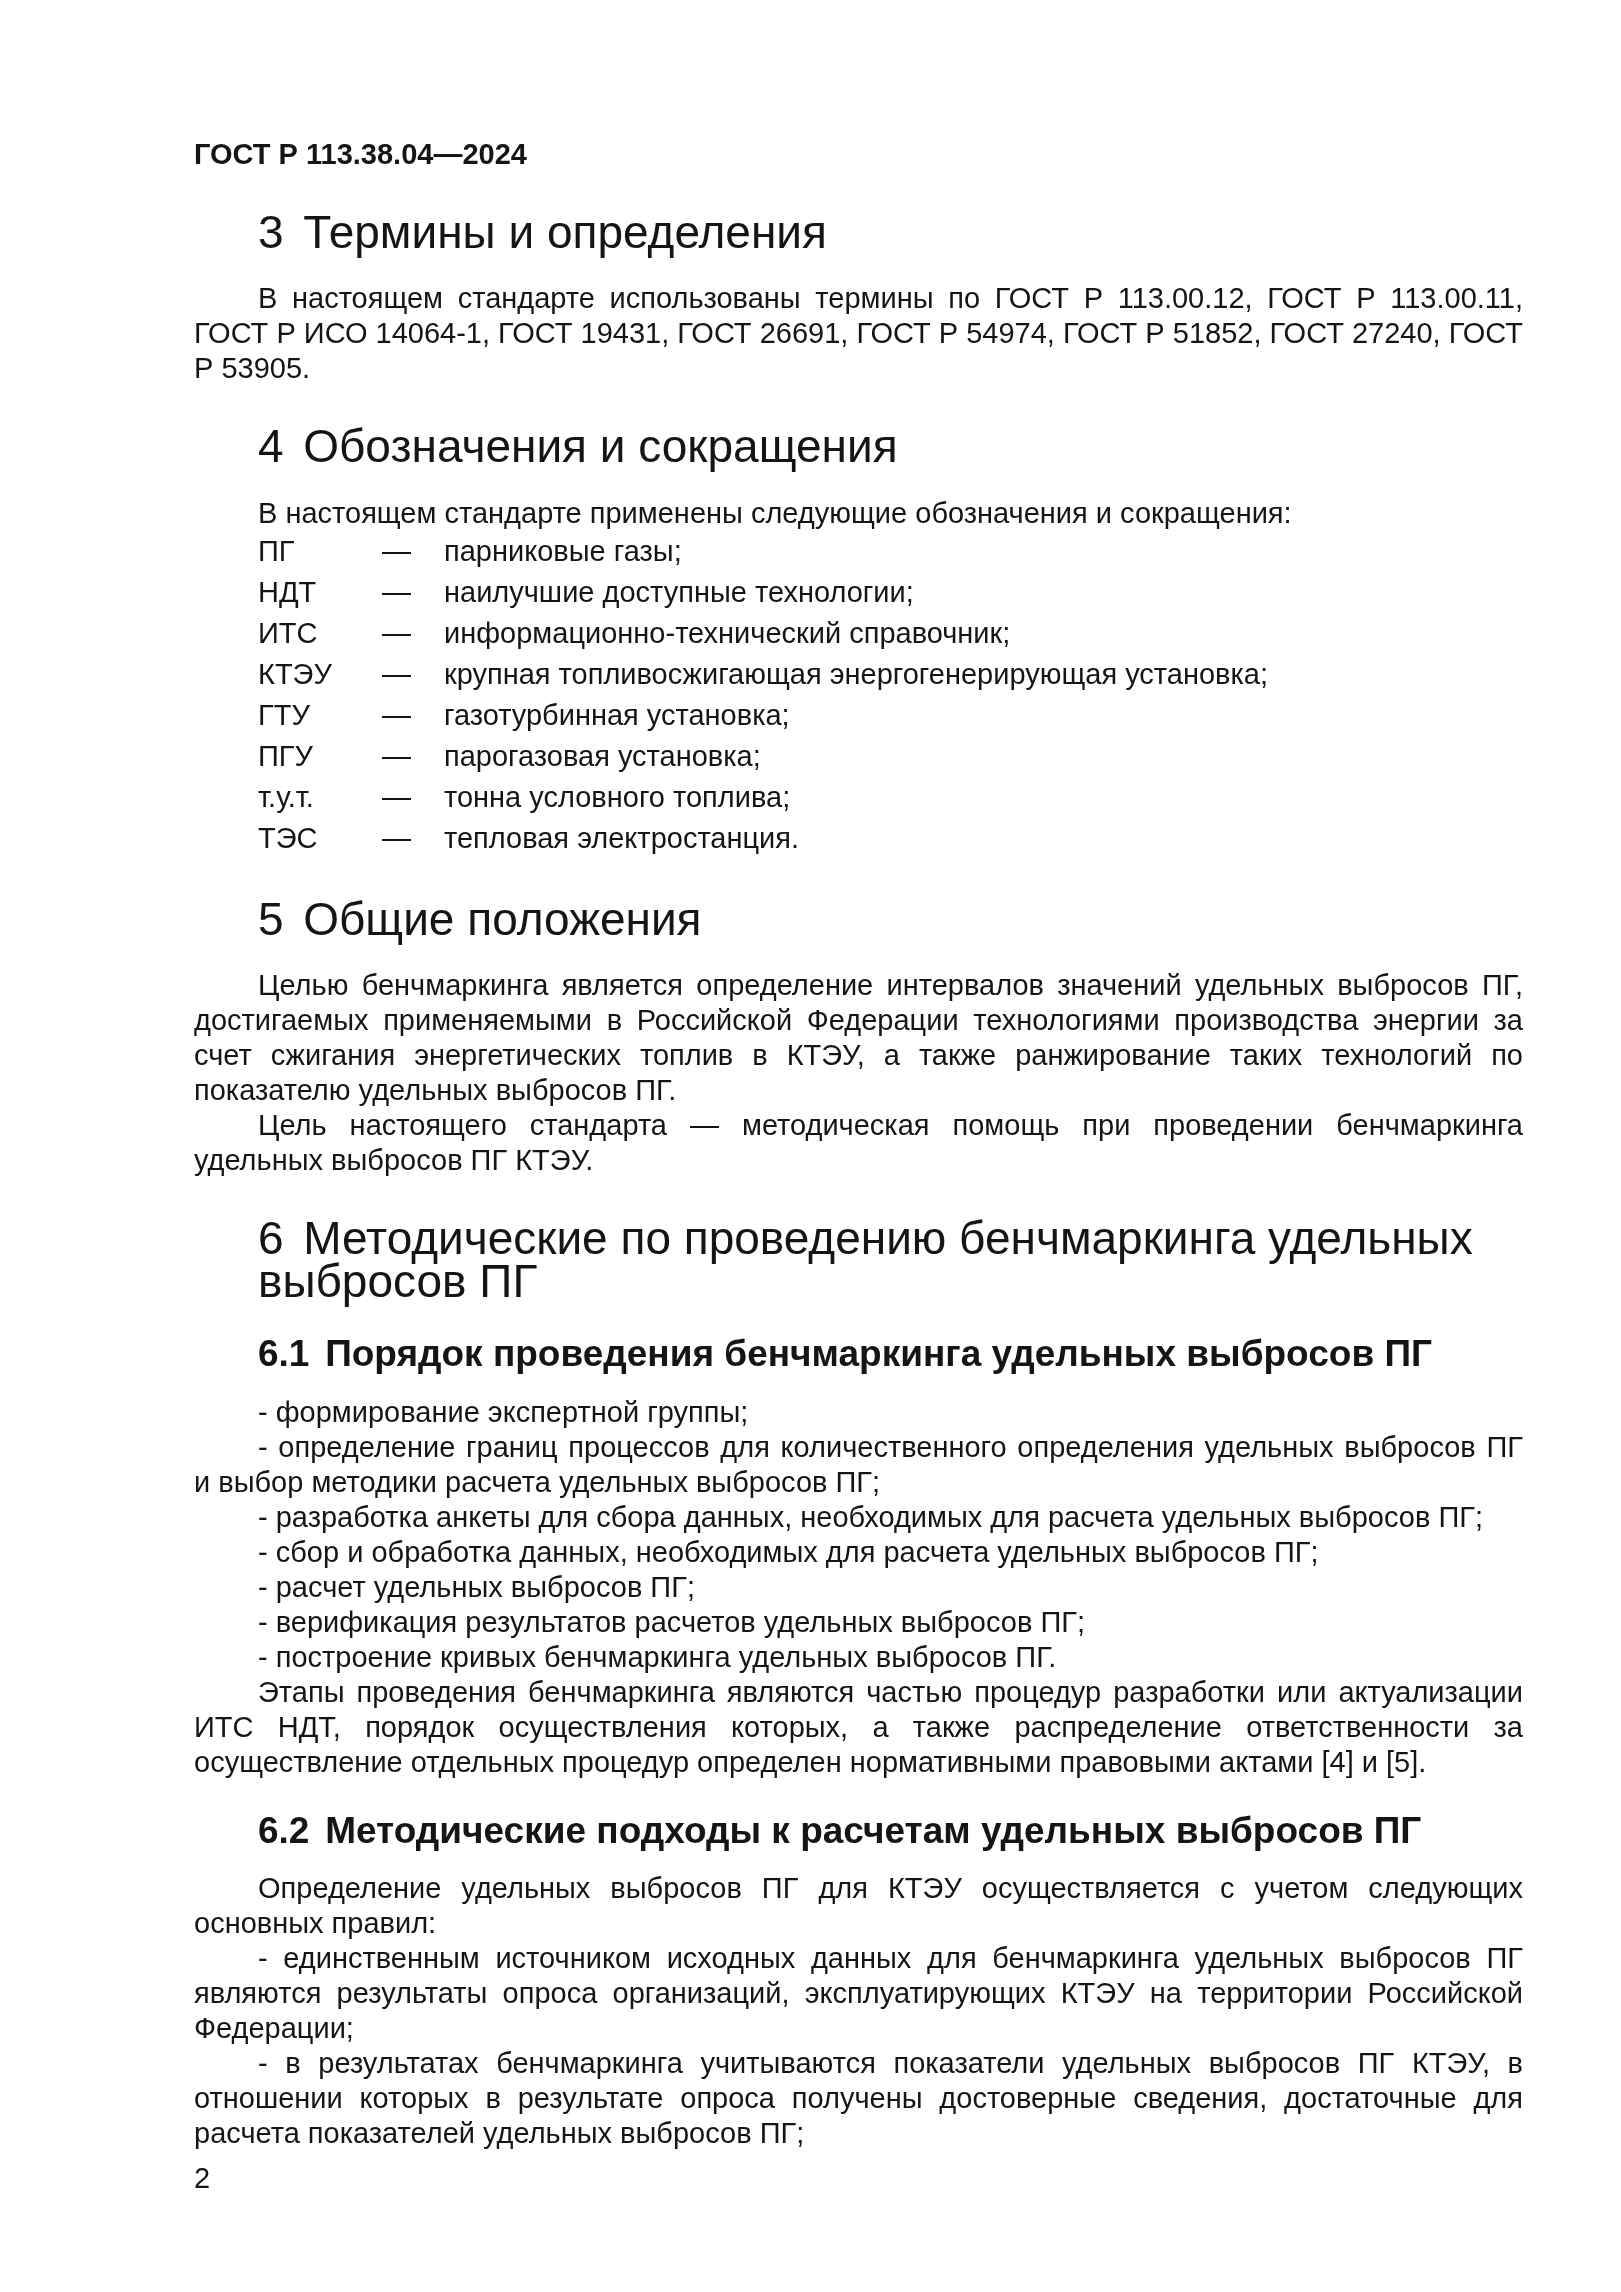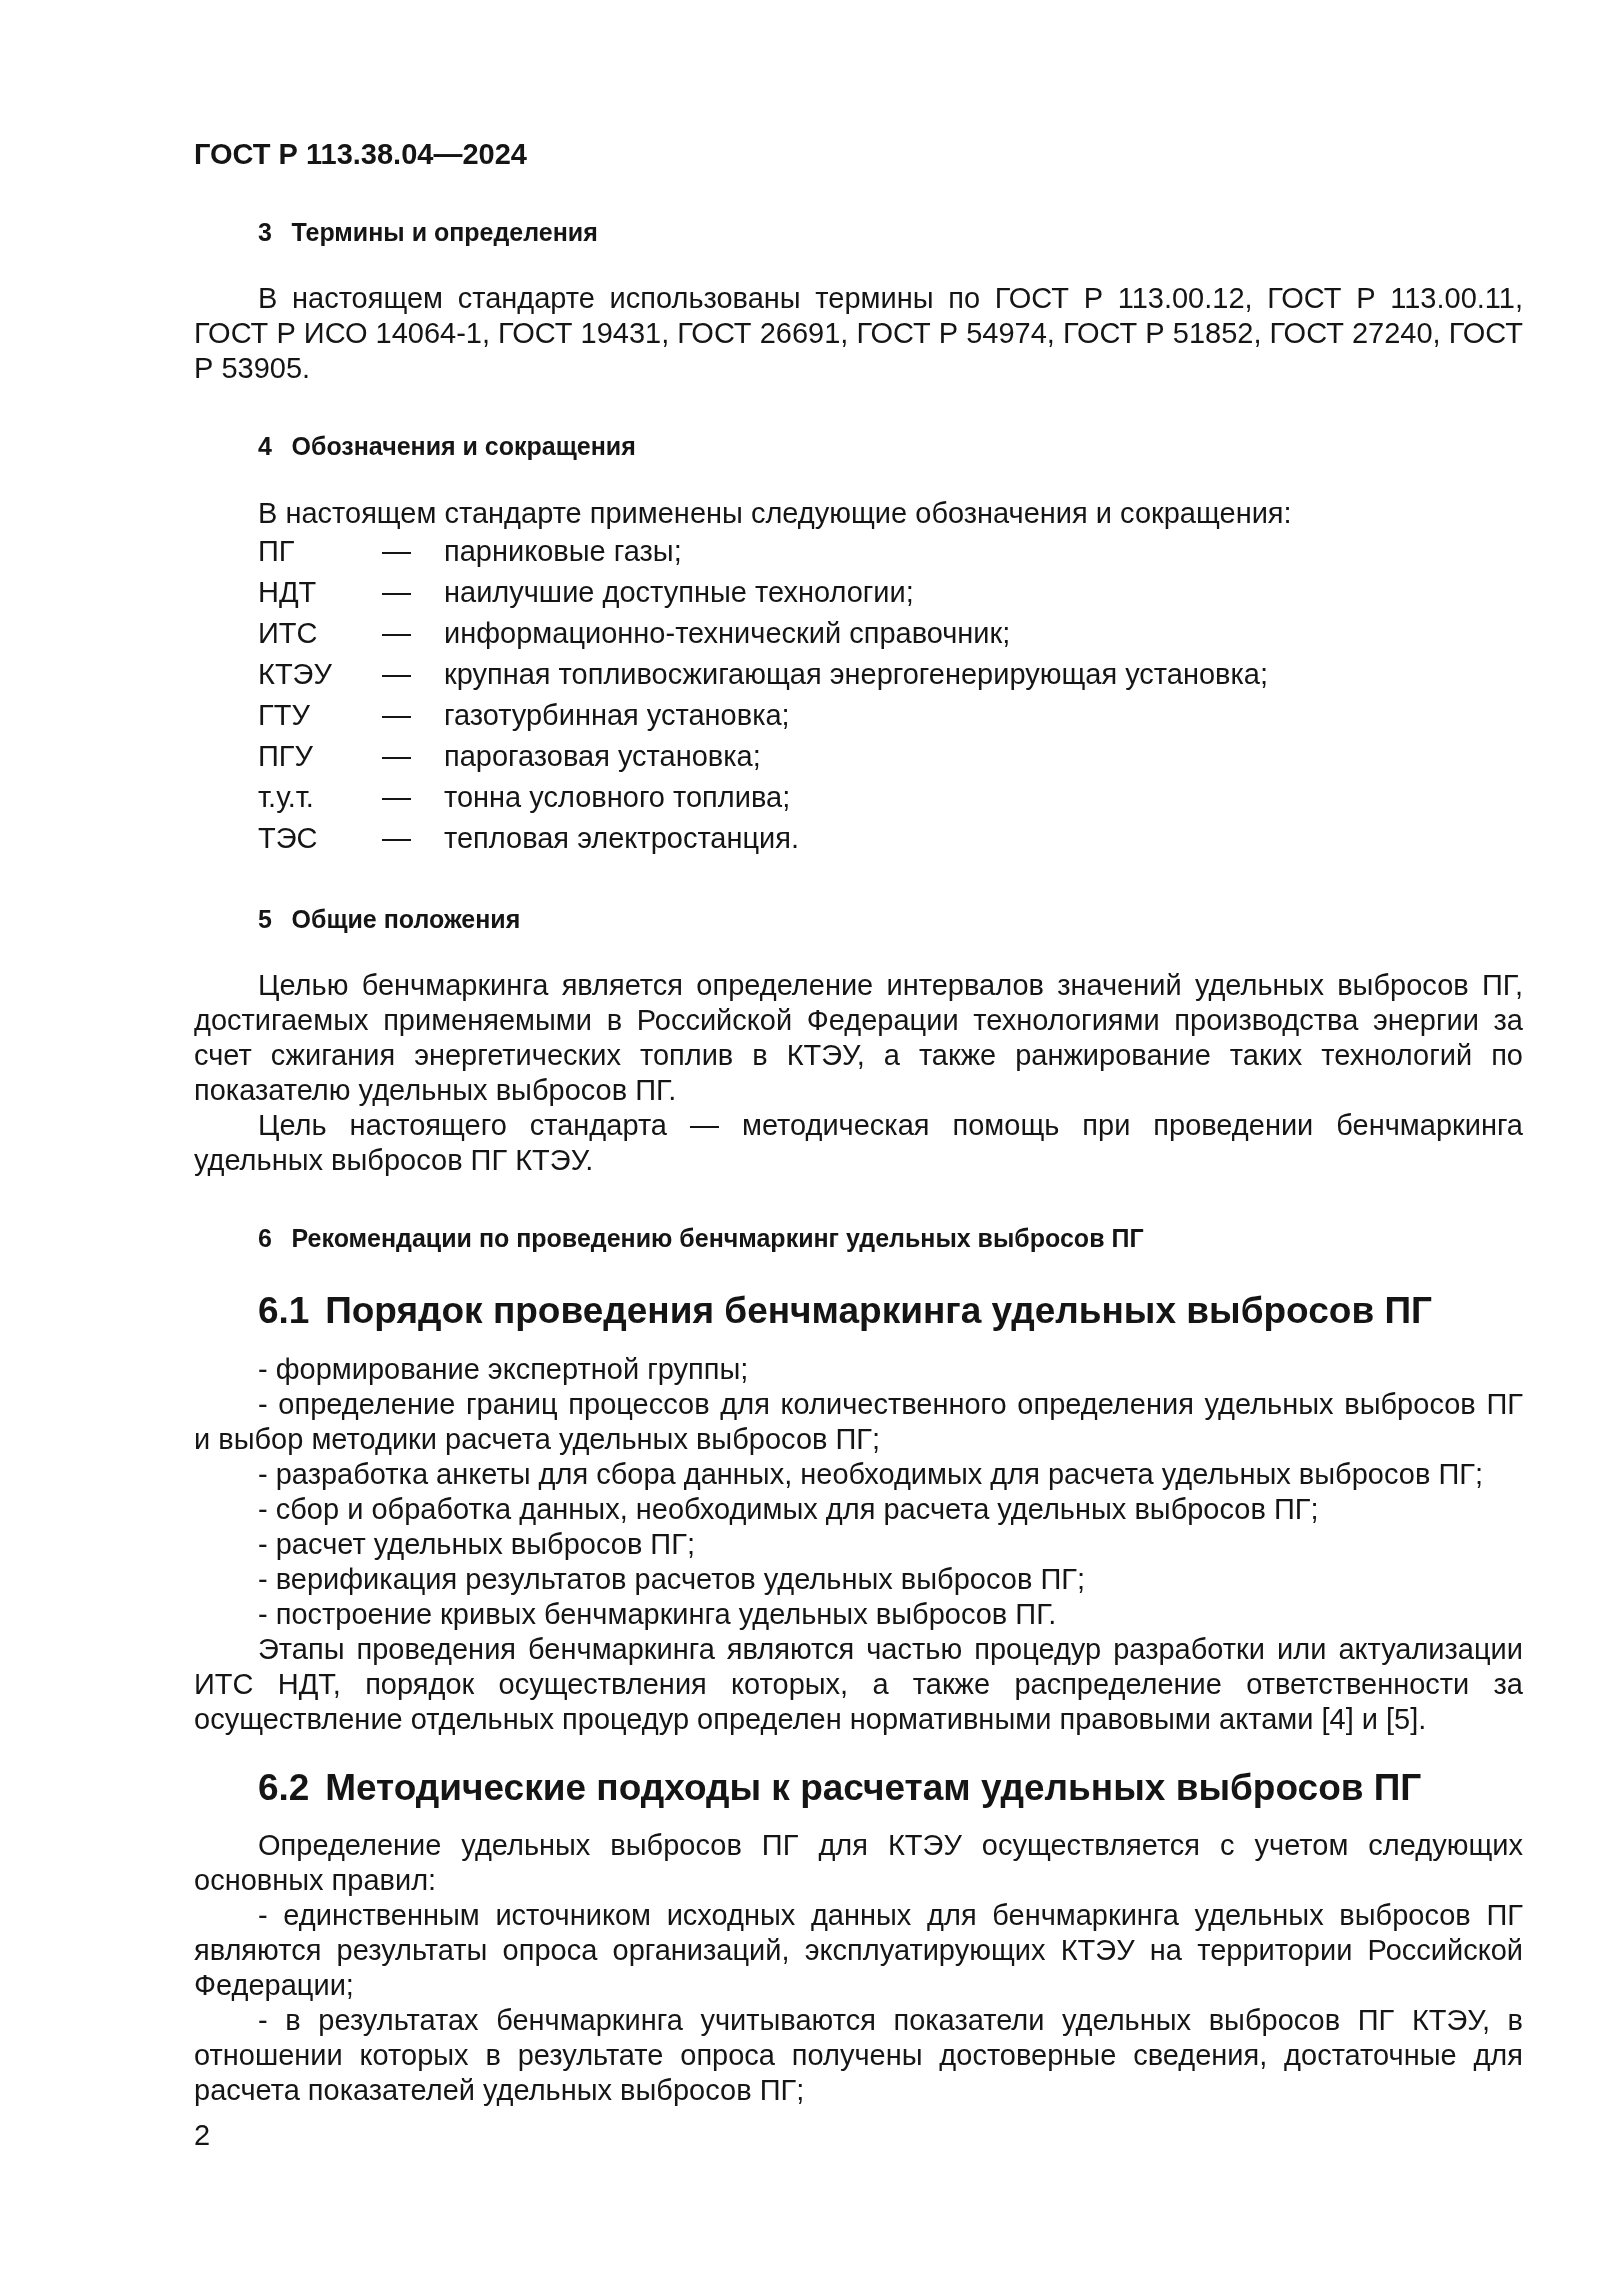--- a/index.html
+++ b/index.html
@@ -18,23 +18,23 @@
     font-size: 29px;
     line-height: 35px;
     color: #151515;
     overflow: hidden;
   }
   .running-header {
     font-weight: bold;
     margin: 0;
   }
   h2.sec {
-    font-size: 25px;
+    font-size: 46px;
     line-height: 43px;
-    font-weight: bold;
+    font-weight: normal;
     margin: 39px 0 27.4px 64px;
   }
   h2.sec .hnum { margin-right: 19.6px; }
   h3.subsec {
     font-size: 37px;
     line-height: 35px;
     font-weight: bold;
     margin: 33px 0 23.5px 64px;
   }
   h3.subsec .hnum { margin-right: 15.7px; }
@@ -127,21 +127,21 @@
     </div>
   </div>
 
   <h2 class="sec">
     <span class="hnum">5</span><span>Общие положения</span>
   </h2>
   <p class="body">Целью бенчмаркинга является определение интервалов значений удельных выбросов ПГ, достигаемых применяемыми в Российской Федерации технологиями производства энергии за счет сжигания энергетических топлив в КТЭУ, а также ранжирование таких технологий по показателю удельных выбросов ПГ.</p>
   <p class="body">Цель настоящего стандарта — методическая помощь при проведении бенчмаркинга удельных выбросов ПГ КТЭУ.</p>
 
   <h2 class="sec">
-    <span class="hnum">6</span><span>Рекомендации по проведению бенчмаркинг удельных выбросов ПГ</span>
+    <span class="hnum">6</span><span>Методические по проведению бенчмаркинга удельных выбросов ПГ</span>
   </h2>
 
   <h3 class="subsec">
     <span class="hnum">6.1</span><span>Порядок проведения бенчмаркинга удельных выбросов ПГ</span>
   </h3>
   <div class="list">
     <p class="body">- формирование экспертной группы;</p>
     <p class="body">- определение границ процессов для количественного определения удельных выбросов ПГ и выбор методики расчета удельных выбросов ПГ;</p>
     <p class="body">- разработка анкеты для сбора данных, необходимых для расчета удельных выбросов ПГ;</p>
     <p class="body">- сбор и обработка данных, необходимых для расчета удельных выбросов ПГ;</p>

